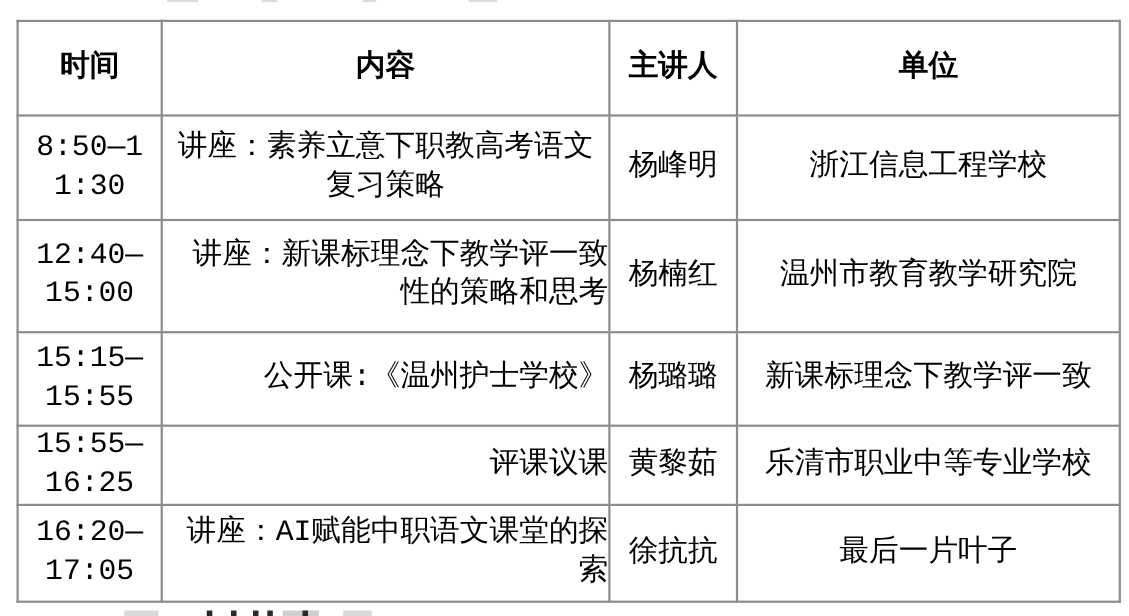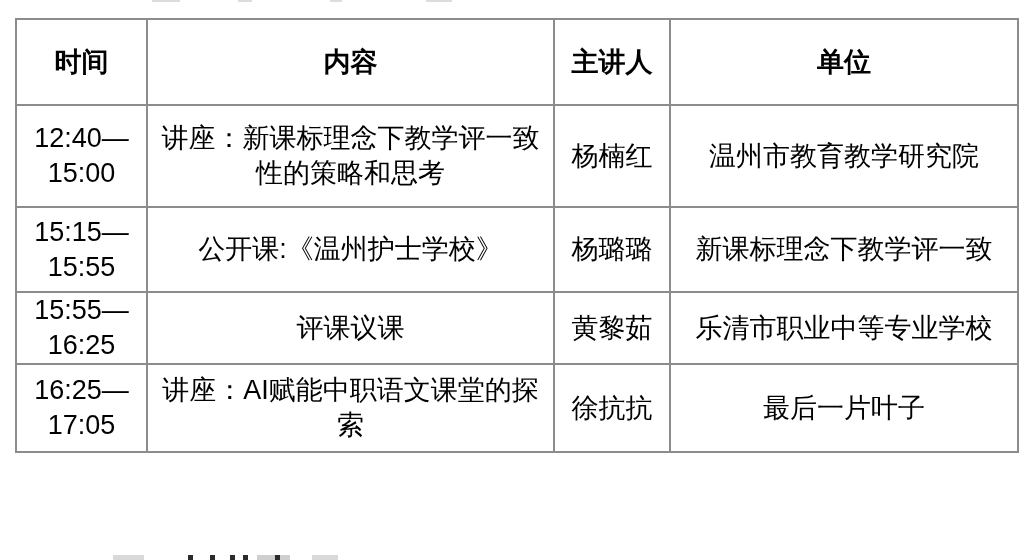--- a/index.html
+++ b/index.html
@@ -33,39 +33,40 @@
   table.schedule col.c-content { width: 407px; }
   table.schedule col.c-speaker { width: 116px; }
   table.schedule col.c-org     { width: 348px; }
 
   table.schedule th,
   table.schedule td {
     border: 2px solid #8c8c8c;
     vertical-align: middle;
     padding: 0;
     overflow: hidden;
+    font-family: Liberation Mono, monospace;
   }
   table.schedule thead tr        { height: 86px; }
   table.schedule tbody tr.r0     { height: 95px; }
   table.schedule tbody tr.r1     { height: 102px; }
   table.schedule tbody tr.r2     { height: 85px; margin-left: 20px; }
   table.schedule tbody tr.r3     { height: 71px; }
   table.schedule tbody tr.r4     { height: 88px; }
 
   table.schedule th {
     font-weight: bold;
     text-align: center;
     font-size: 27px;
   }
   td.cell-time {
     text-align: center;
     white-space: pre-line;
   }
   td.cell-content {
-    text-align: center;
+    text-align: right;
     padding: 0 8px;
     white-space: pre-line;
   }
   td.cell-content.center {
     text-align: center;
   }
   td.cell-speaker,
   td.cell-org {
     text-align: center;
   }
@@ -107,20 +108,28 @@
     </colgroup>
     <thead>
       <tr>
         <th>时间</th>
         <th>内容</th>
         <th>主讲人</th>
         <th>单位</th>
       </tr>
     </thead>
     <tbody>
+      <tr class="r0">
+        <td class="cell-time">8:50—1
+1:30</td>
+        <td class="cell-content center">讲座：素养立意下职教高考语文
+复习策略</td>
+        <td class="cell-speaker">杨峰明</td>
+        <td class="cell-org">浙江信息工程学校</td>
+      </tr>
       <tr class="r1">
         <td class="cell-time">12:40—
 15:00</td>
         <td class="cell-content">讲座：新课标理念下教学评一致
 性的策略和思考</td>
         <td class="cell-speaker">杨楠红</td>
         <td class="cell-org">温州市教育教学研究院</td>
       </tr>
       <tr class="r2">
         <td class="cell-time">15:15—
@@ -130,21 +139,21 @@
         <td class="cell-org">新课标理念下教学评一致</td>
       </tr>
       <tr class="r3">
         <td class="cell-time">15:55—
 16:25</td>
         <td class="cell-content">评课议课</td>
         <td class="cell-speaker">黄黎茹</td>
         <td class="cell-org">乐清市职业中等专业学校</td>
       </tr>
       <tr class="r4">
-        <td class="cell-time">16:25—
+        <td class="cell-time">16:20—
 17:05</td>
         <td class="cell-content">讲座：AI赋能中职语文课堂的探
 索</td>
         <td class="cell-speaker">徐抗抗</td>
         <td class="cell-org">最后一片叶子</td>
       </tr>
     </tbody>
   </table>
 
   <div class="bottom-fragment">

